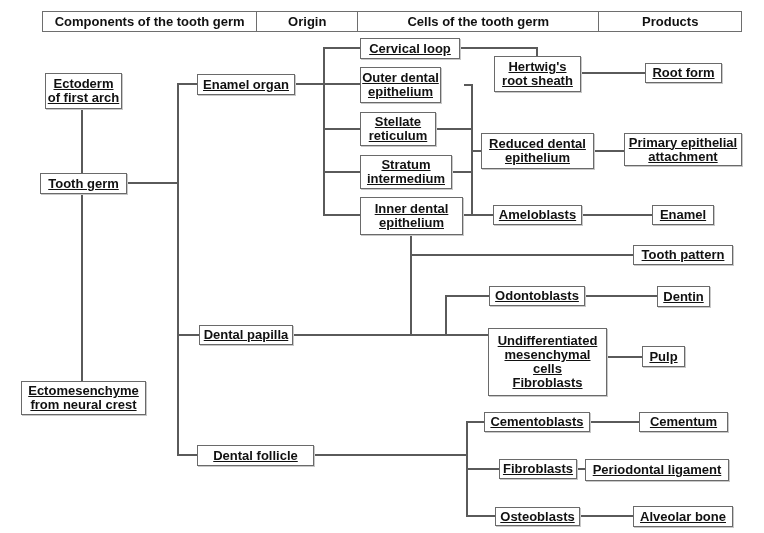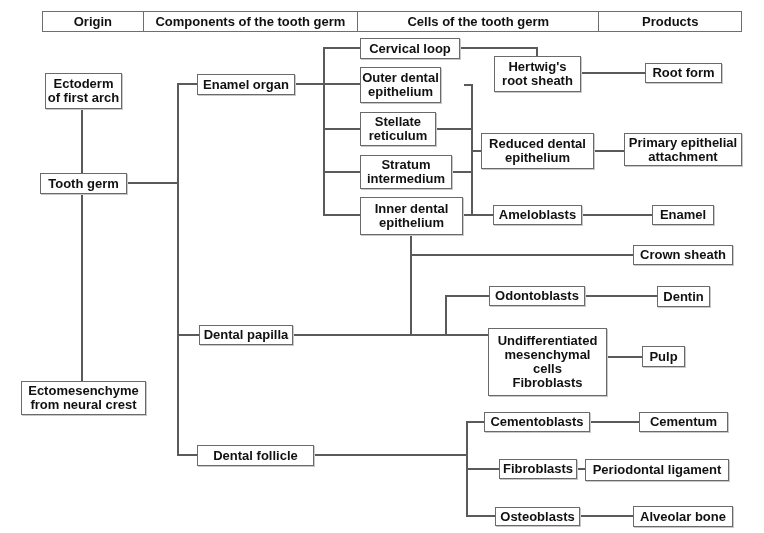--- a/index.html
+++ b/index.html
@@ -7,21 +7,21 @@
          font-family:"Liberation Sans", sans-serif; color:#111; }
   #wires { position:absolute; left:0; top:0; width:764px; height:533px; }
   .hdr { position:absolute; left:42px; top:11px; width:700px; height:21px;
          border:1px solid #6e6e6e; box-sizing:border-box; display:flex; background:#fff; }
   .hdr .cell { height:100%; display:flex; align-items:center; justify-content:center;
                font-weight:bold; font-size:13px; border-right:1px solid #6e6e6e; box-sizing:border-box; white-space:nowrap; }
   .hdr .cell:last-child { border-right:none; }
   .node { position:absolute; box-sizing:border-box; border:1.5px solid #6a6a6a; background:#fff;
           display:flex; align-items:center; justify-content:center; text-align:center;
           font-weight:bold; font-size:13px; line-height:14px; white-space:pre-line;
-          box-shadow:1px 1px 0 #c8c8c8; }
+          box-shadow:1px 1px 0 #c8c8c8;text-decoration:underline; }
 </style>
 </head>
 <body>
 
 <svg id="wires" xmlns="http://www.w3.org/2000/svg">
   <g stroke="#5a5a5a" stroke-width="2" fill="none">
 
     <path d="M82 109 V173"></path>
     <path d="M82 194 V381"></path>
     <path d="M127 183 H178"></path>
@@ -56,22 +56,22 @@
     <path d="M295 455 H467"></path>
     <path d="M484 422 H467 V516 H495"></path>
     <path d="M467 469 H499"></path>
     <path d="M590 422 H639"></path>
     <path d="M577 469 H611"></path>
     <path d="M580 516 H633"></path>
   </g>
 </svg>
 
 <div class="hdr">
+  <div class="cell" style="width:215px">Components of the tooth germ</div>
   <div class="cell" style="width:101px">Origin</div>
-  <div class="cell" style="width:215px">Components of the tooth germ</div>
   <div class="cell" style="width:242px">Cells of the tooth germ</div>
   <div class="cell" style="width:142px">Products</div>
 </div>
 
 <div class="node" style="left:45px;top:73px;width:77px;height:36px">Ectoderm
 of first arch</div>
 <div class="node" style="left:40px;top:173px;width:87px;height:21px">Tooth germ</div>
 <div class="node" style="left:21px;top:381px;width:125px;height:34px">Ectomesenchyme
 from neural crest</div>
 
@@ -102,18 +102,18 @@
 Fibroblasts</div>
 
 <div class="node" style="left:484px;top:412px;width:106px;height:20px">Cementoblasts</div>
 <div class="node" style="left:499px;top:459px;width:78px;height:20px">Fibroblasts</div>
 <div class="node" style="left:495px;top:507px;width:85px;height:19px">Osteoblasts</div>
 
 <div class="node" style="left:645px;top:63px;width:77px;height:20px">Root form</div>
 <div class="node" style="left:624px;top:133px;width:118px;height:33px">Primary epithelial
 attachment</div>
 <div class="node" style="left:652px;top:205px;width:62px;height:20px">Enamel</div>
-<div class="node" style="left:633px;top:245px;width:100px;height:20px">Crown sheath</div>
+<div class="node" style="left:633px;top:245px;width:100px;height:20px">Tooth pattern</div>
 <div class="node" style="left:657px;top:286px;width:53px;height:21px">Dentin</div>
 <div class="node" style="left:642px;top:346px;width:43px;height:21px">Pulp</div>
 <div class="node" style="left:639px;top:412px;width:89px;height:20px">Cementum</div>
 <div class="node" style="left:585px;top:459px;width:144px;height:22px">Periodontal ligament</div>
 <div class="node" style="left:633px;top:506px;width:100px;height:21px">Alveolar bone</div>
 
 </body></html>

